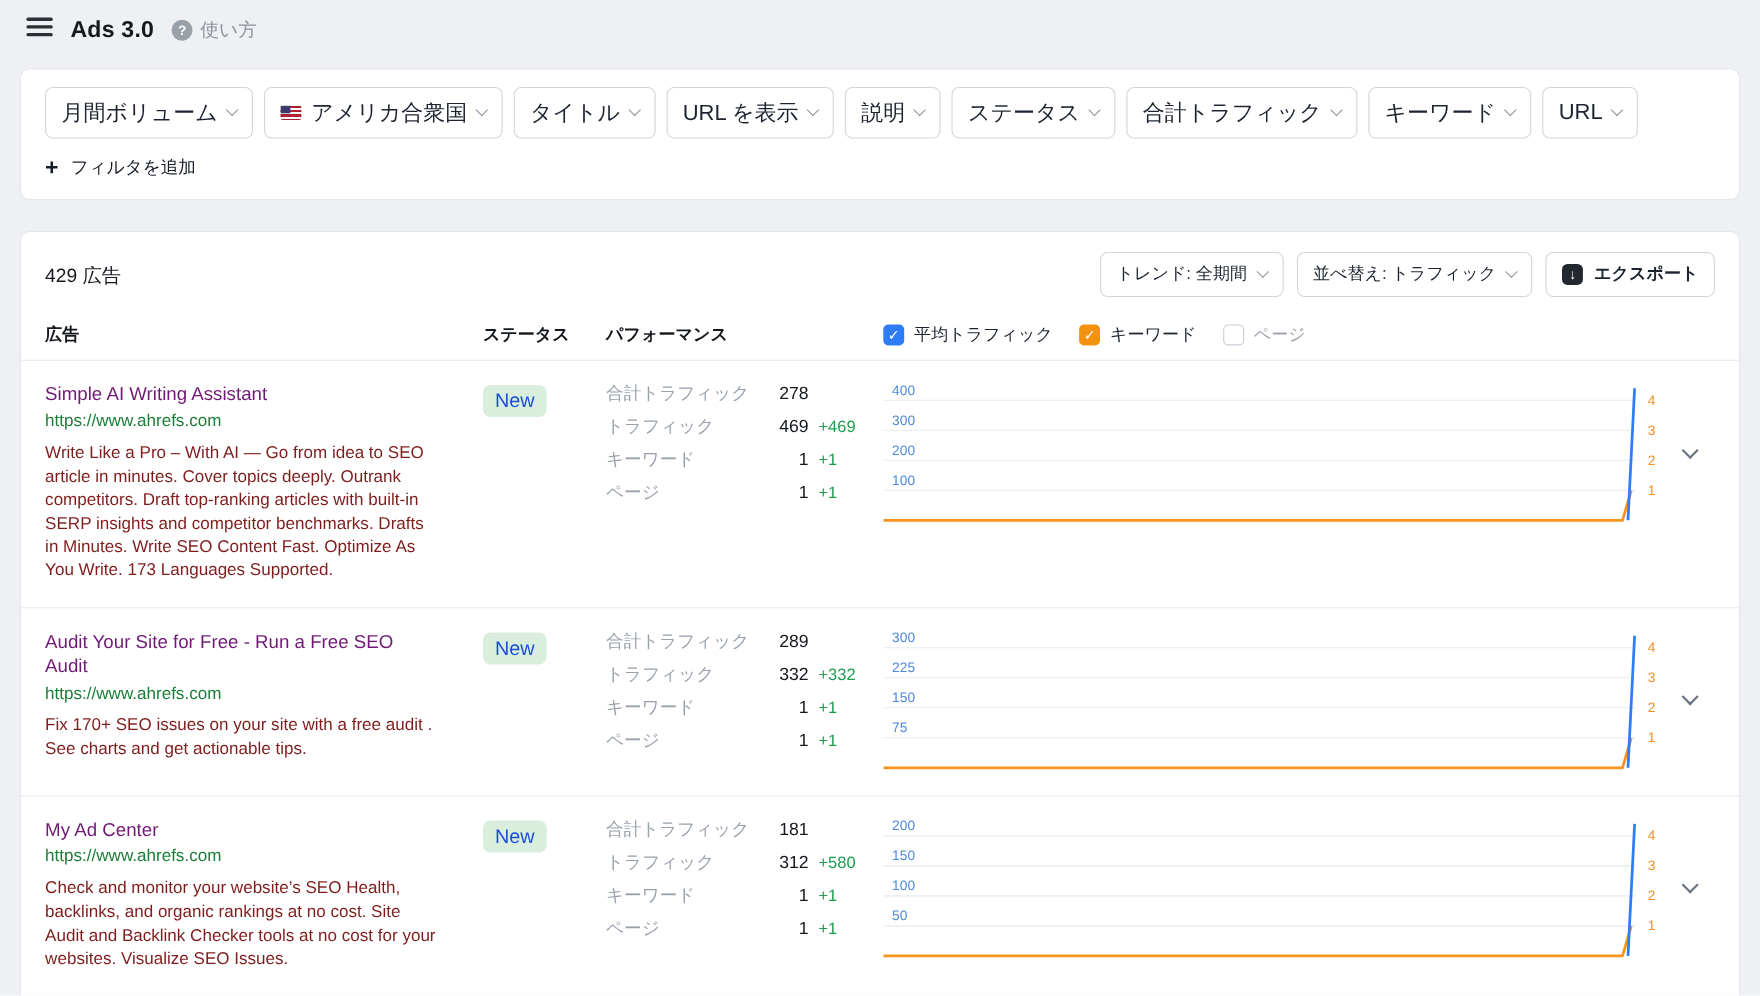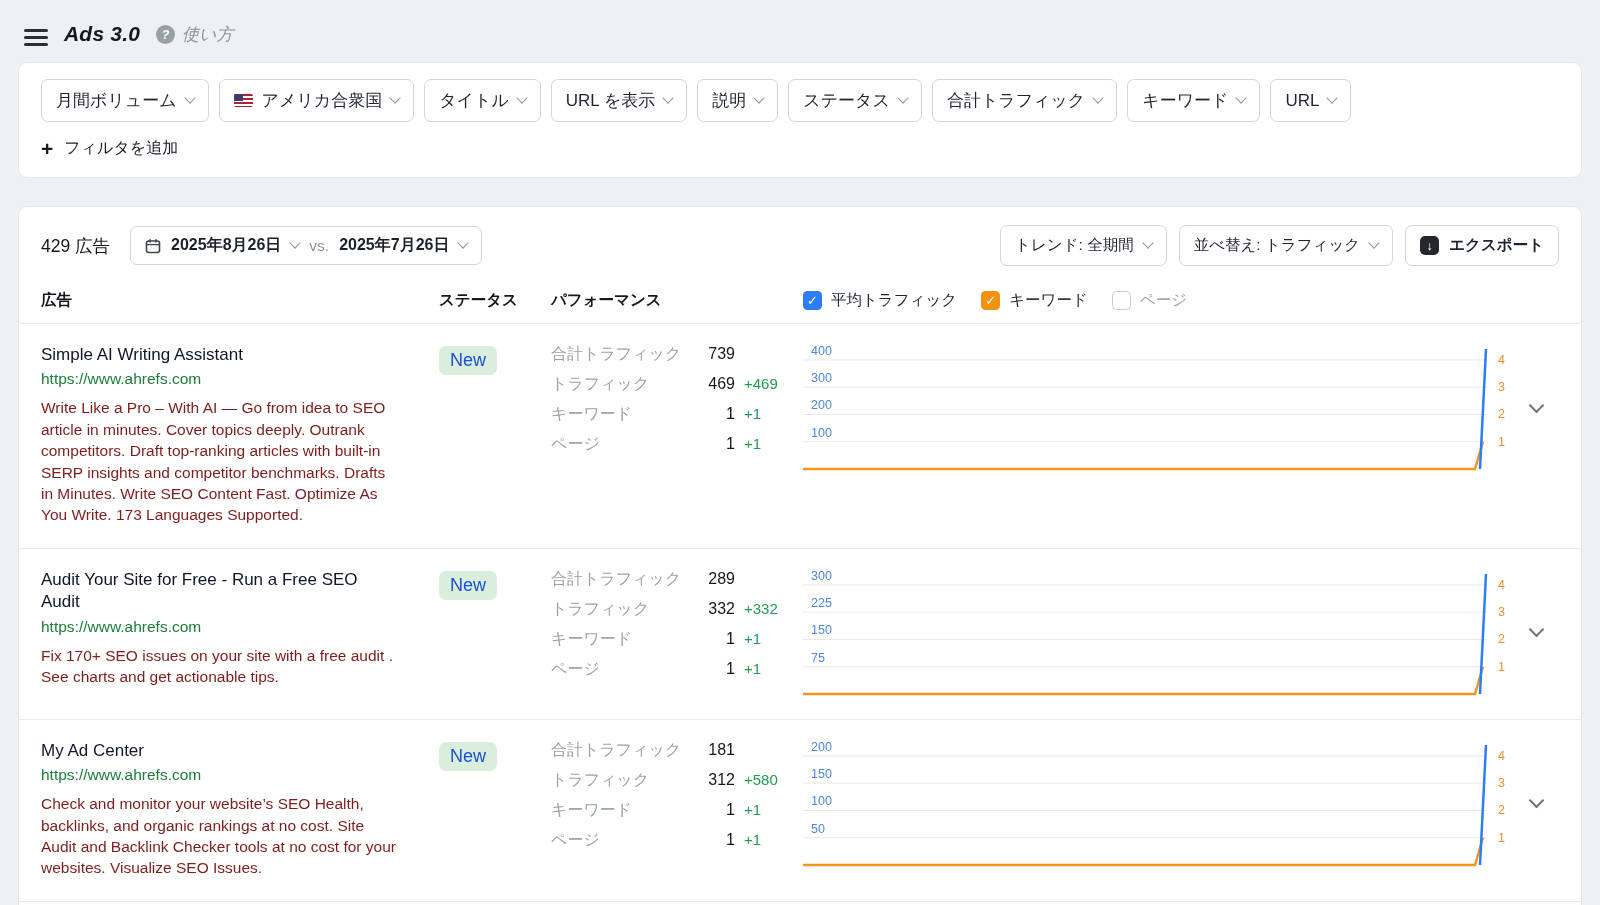--- a/index.html
+++ b/index.html
@@ -3,33 +3,33 @@
 <meta charset="utf-8">
 <style>
   * { box-sizing: border-box; margin: 0; padding: 0; }
   html,body { width:1600px; height:905px; overflow:hidden; }
   body {
     font-family: "Liberation Sans", "DejaVu Sans", sans-serif;
     background: #eef0f3;
     color: #1c2430;
   }
   
-  .topbar { display:flex; align-items:flex-end; gap:16px; padding:16px 24px; height:62px;font-style:italic; }
+  .topbar { display:flex; align-items:flex-start; gap:16px; padding:16px 24px; height:62px; }
   .hamburger { width:24px; height:17px; display:flex; flex-direction:column; justify-content:space-between; cursor:pointer; }
   .hamburger span { display:block; height:2.6px; background:#2b2f36; border-radius:2px; }
   .app-title { font-size:21px; font-weight:700; color:#15181c; letter-spacing:.2px; }
   .help { display:flex; align-items:center; gap:7px; color:#8d939c; font-size:17px; cursor:pointer; }
   .help-circle { width:19px; height:19px; border-radius:50%; background:#9aa0a8; color:#fff; font-size:12.5px; font-weight:700; display:flex; align-items:center; justify-content:center; }
   
   .card { background:#fff; border:1px solid #e3e6ea; border-radius:9px; margin:0 18px; }
   
   .filter-card { padding:16px 22px 18px; }
   .filter-row { display:flex; flex-wrap:wrap; gap:10px; }
   .fbtn { display:inline-flex; align-items:center; gap:9px; background:#fff; border:1px solid #d2d6dc;
-          border-radius:7px; padding:9px 14px; font-size:17px; color:#1d2430; cursor:pointer; white-space:nowrap; }
+          border-radius:7px; padding:9px 14px; font-size:20px; color:#1d2430; cursor:pointer; white-space:nowrap; }
   .chev { width:8px; height:8px; border-right:1.7px solid #8f959e; border-bottom:1.7px solid #8f959e;
           transform:rotate(45deg); margin-top:-5px; flex:none; }
   .chev.big { width:11px; height:11px; border-width:2.2px; border-color:#6b7280; margin-top:-6px; }
   .flag { width:19px; height:13px; border-radius:2px; position:relative; overflow:hidden; flex:none;
           background:repeating-linear-gradient(#b22234 0 2px, #fff 2px 4px); box-shadow:0 0 0 1px rgba(0,0,0,.08) inset; }
   .flag::before { content:""; position:absolute; left:0; top:0; width:9px; height:7px; background:#3c3b6e; }
   .add-filter { margin-top:16px; display:flex; align-items:center; gap:11px; font-size:16px; color:#171d26; cursor:pointer; width:max-content; }
   .plus-glyph { font-size:21px; font-weight:700; color:#171d26; line-height:1; }
   
   .main-card { margin-top:28px; border-radius:9px 9px 0 0; min-height:700px; }
@@ -52,21 +52,21 @@
   .legend-item { display:flex; align-items:center; gap:9px; cursor:pointer; font-size:15.5px; color:#1d2430; }
   .legend-item.muted { color:#9aa0a8; }
   .cbx { width:19px; height:19px; border-radius:4.5px; display:inline-flex; align-items:center; justify-content:center;
          color:#fff; font-size:13px; font-weight:700; flex:none; }
   .cbx.blue { background:#2f7df6; }
   .cbx.orange { background:#f2920f; }
   .cbx.empty { background:#fff; border:1.6px solid #c8cdd5; }
   
   .ad-row { padding-top:20px; padding-bottom:22px; border-bottom:1px solid #e9ebee; }
   .ad-col { padding-right:42px; }
-  .ad-title { font-size:17px; color:#0f172a; text-decoration:none; cursor:pointer; display:block; line-height:1.32; }
+  .ad-title { font-size:17px; color:#701a75; text-decoration:none; cursor:pointer; display:block; line-height:1.32; }
   .ad-url { font-size:15.5px; color:#1b7d38; margin:4px 0 9px; }
   .ad-desc { font-size:15.5px; color:#7f1d1d; line-height:1.38; }
   .badge { display:inline-block; background:#d9eedd; color:#1d4ed8; font-size:18px; padding:4px 11px; border-radius:7px; margin-top:2px; }
   .perf-col { padding-right:14px; }
   .metric { display:flex; align-items:baseline; height:30px; font-size:16px; }
   .m-label { color:#99a1ab; }
   .m-value { margin-left:auto; min-width:48px; text-align:right; color:#14181d; }
   .m-delta { width:54px; padding-left:9px; color:#1f9e50; font-size:15px; }
   .chart-col { position:relative; }
   .spark { width:100%; height:128px; }
@@ -131,33 +131,20 @@
   <div class="add-filter">
     <span class="plus-glyph">+</span>
     <span>フィルタを追加</span>
   </div>
 </div>
 
 <div class="card main-card">
 
   <div class="toolbar">
     <div class="count">429 広告</div>
-    <div class="datebox">
-      <svg width="16" height="16" viewBox="0 0 16 16">
-        <rect x="1.5" y="3" width="13" height="11.5" rx="2" fill="none" stroke="#3e4550" stroke-width="1.6"></rect>
-        <line x1="5" y1="1.2" x2="5" y2="4.6" stroke="#3e4550" stroke-width="1.6"></line>
-        <line x1="11" y1="1.2" x2="11" y2="4.6" stroke="#3e4550" stroke-width="1.6"></line>
-        <line x1="1.8" y1="6.6" x2="14.2" y2="6.6" stroke="#3e4550" stroke-width="1.3"></line>
-      </svg>
-      <span class="date">2025年8月26日</span>
-      <span class="chev"></span>
-      <span class="vs">vs.</span>
-      <span class="date">2025年7月26日</span>
-      <span class="chev"></span>
-    </div>
     <div class="toolbar-right">
       <button class="tbtn">
         <span>トレンド: 全期間</span>
           <span class="chev"></span>
       </button>
       <button class="tbtn">
         <span>並べ替え: トラフィック</span>
           <span class="chev"></span>
       </button>
       <button class="tbtn export">
@@ -191,21 +178,21 @@
   <div class="grid ad-row">
     <div class="ad-col">
       <a class="ad-title">Simple AI Writing Assistant</a>
       <div class="ad-url">https://www.ahrefs.com</div>
       <div class="ad-desc">Write Like a Pro – With AI — Go from idea to SEO article in minutes. Cover topics deeply. Outrank competitors. Draft top-ranking articles with built-in SERP insights and competitor benchmarks. Drafts in Minutes. Write SEO Content Fast. Optimize As You Write. 173 Languages Supported.</div>
     </div>
     <div><span class="badge">New</span></div>
     <div class="perf-col">
       <div class="metric">
           <span class="m-label">合計トラフィック</span>
-          <span class="m-value">739</span>
+          <span class="m-value">278</span>
           <span class="m-delta"></span>
         </div>
       <div class="metric">
           <span class="m-label">トラフィック</span>
           <span class="m-value">469</span>
           <span class="m-delta">+469</span>
         </div>
       <div class="metric">
           <span class="m-label">キーワード</span>
           <span class="m-value">1</span>

